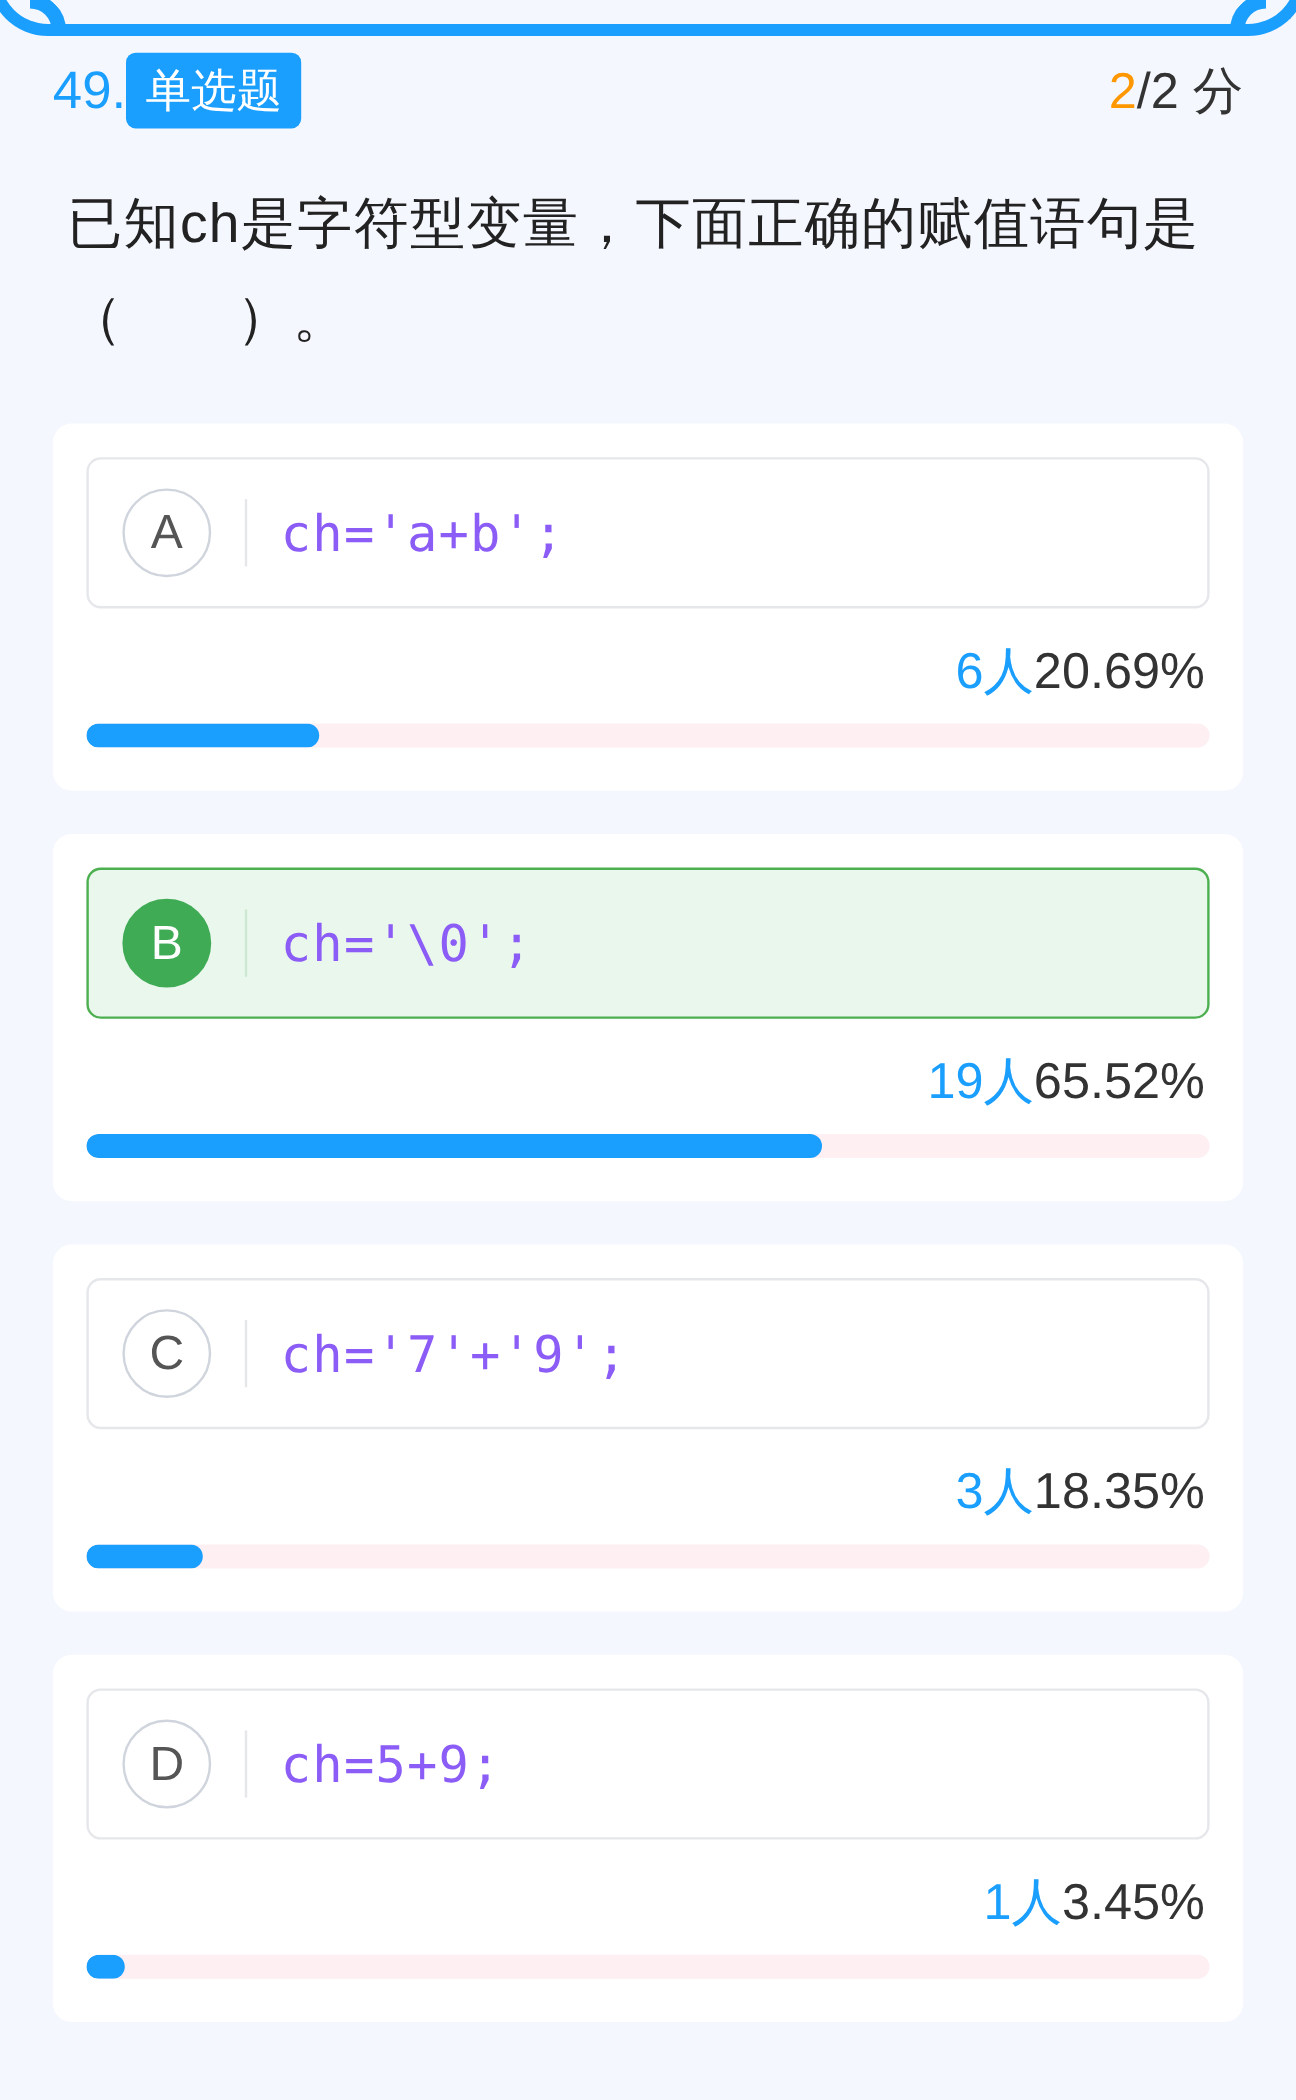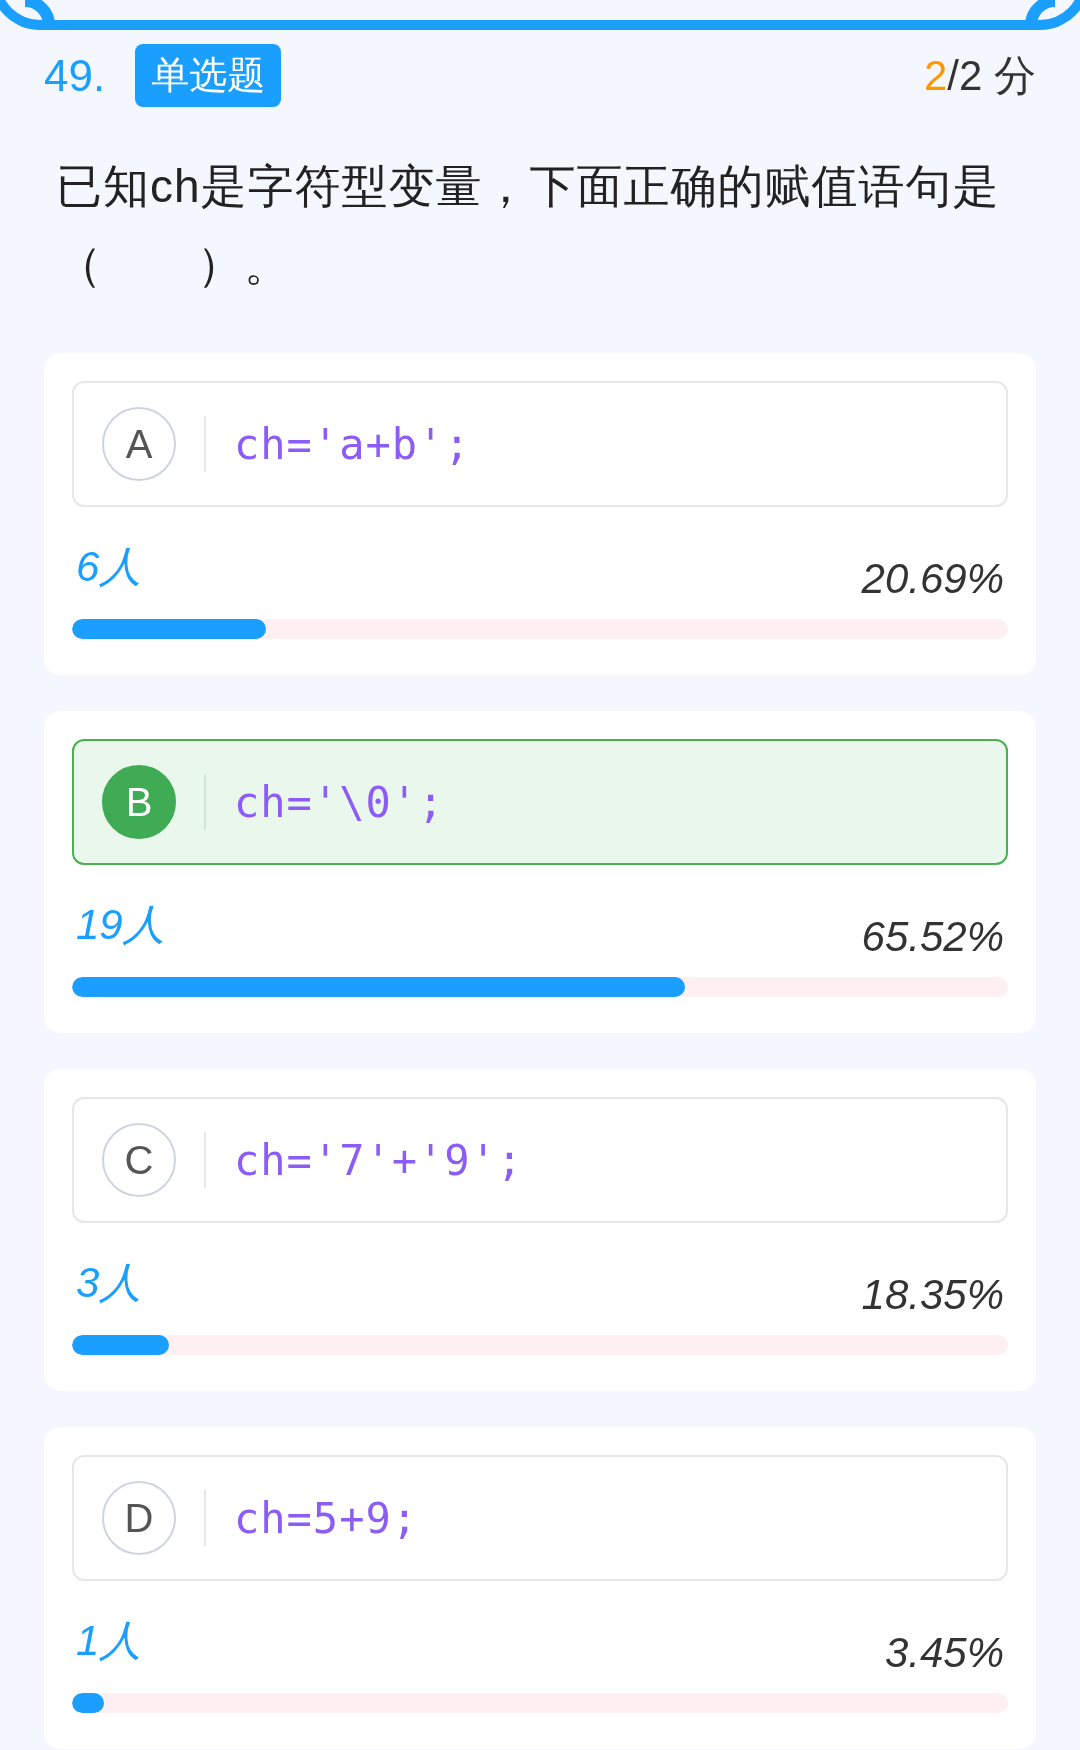--- a/index.html
+++ b/index.html
@@ -78,21 +78,20 @@
       font-size: 44px;
       font-weight: 500;
     }
     .tag {
       background: #1a9fff;
       color: #fff;
       font-size: 38px;
       padding: 6px 16px;
       border-radius: 8px;
       font-weight: 400;
-      margin-left: 30px;
     }
     .score {
       font-size: 42px;
       color: #333;
     }
     .score-earned {
       color: #ff9800;
     }
     .question-text {
       font-size: 46px;
@@ -154,34 +153,32 @@
       background: #cde8d2;
     }
     .option-text {
       font-size: 42px;
       color: #8b5cf6;
       font-family: "SF Mono", Menlo, Consolas, monospace;
       letter-spacing: 1px;
     }
     .stats-row {
       display: flex;
-      justify-content: space-between;
+      justify-content: flex-end;
       align-items: center;
       padding: 0 4px;
       margin-bottom: 16px;
-      font-style: italic;
     }
     .people-count {
       color: #1a9fff;
       font-size: 42px;
     }
     .percent {
       color: #333;
       font-size: 42px;
-      margin-top: 24px;
     }
     .progress-bar {
       height: 20px;
       background: #fdeff2;
       border-radius: 10px;
       overflow: hidden;
     }
     .progress-fill {
       height: 100%;
       background: #1a9fff;

